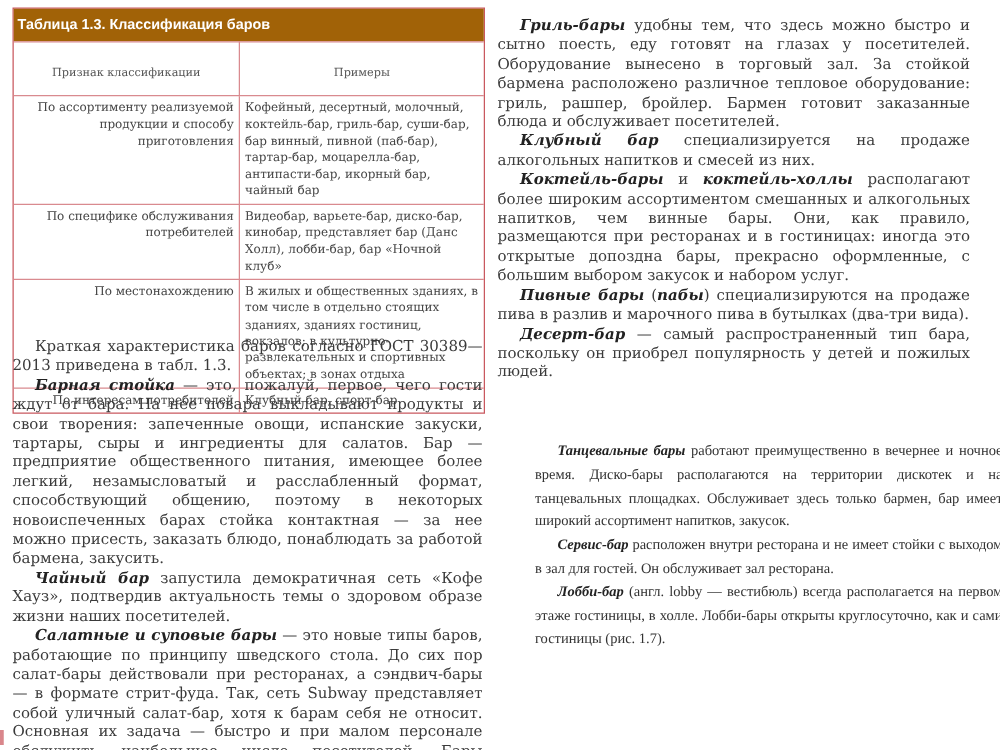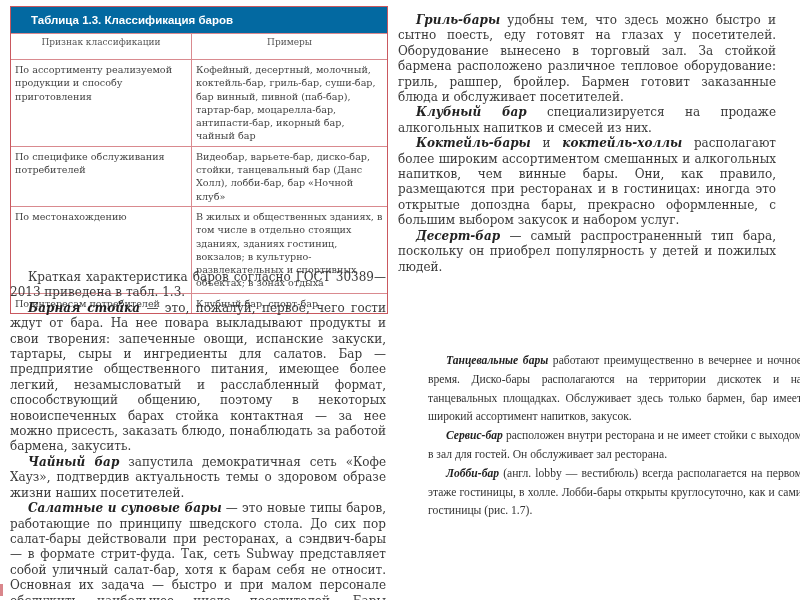--- a/index.html
+++ b/index.html
@@ -9,36 +9,36 @@
     font-family: "DejaVu Serif", "Liberation Serif", serif;
     color: #3a3a3a;
     position: relative;
   }
   .page { position: absolute; top: 0; left: 0; width: 800px; height: 600px; }
 
   
   .left { position: absolute; left: 10px; top: 6px; width: 378px; }
   .tbl-wrap { width: 376px; border: 1px solid #c9585f; }
   .tbl-title {
-    background: #0369a1; color: #fff;
+    background: #a16207; color: #fff;
     font-family: "Liberation Sans", "DejaVu Sans", sans-serif;
     font-weight: bold; font-size: 11.5px;
-    height: 26px; line-height: 26px; padding-left: 20px;
+    height: 26px; line-height: 26px; padding-left: 3px;
   }
   table { border-collapse: collapse; width: 100%; table-layout: fixed; }
   td, th {
     border: 1px solid #d98a8f;
     vertical-align: top;
     font-size: 9.6px; line-height: 13.3px;
     padding: 3px 4px 3px 4px;
     color: #444;
     font-weight: normal;
   }
-  th { text-align: center; font-size: 9px; height: 20px; padding: 2px 4px 3px; color: #555; }
-  tr td:first-child { border-left: none; }
+  th { text-align: center; font-size: 9px; height: 20px; padding: 19px 4px 3px; color: #555; }
+  tr td:first-child { border-left: none; text-align: right; }
   tr td:last-child, tr th:last-child { border-right: none; }
   tr th:first-child { border-left: none; }
   tr:last-child td { border-bottom: none; }
   .col1 { width: 172px; }
 
   .para {
     font-size: 12px; line-height: 15.4px;
     text-align: justify; margin: 0;
     text-indent: 18px; color: #3a3a3a;
     hyphens: auto;
@@ -66,21 +66,21 @@
             <tr>
           <th class="col1">Признак классификации</th>
           <th>Примеры</th>
         </tr>
         <tr style="height:82px">
           <td>По ассортименту реализуемой продукции и способу приготовления</td>
           <td>Кофейный, десертный, молочный, коктейль-бар, гриль-бар, суши-бар, бар винный, пивной (паб-бар), тартар-бар, моцарелла-бар, антипасти-бар, икорный бар, чайный бар</td>
         </tr>
         <tr style="height:52px">
           <td>По специфике обслуживания потребителей</td>
-          <td>Видеобар, варьете-бар, диско-бар, стойки, танцевальный бар (Данс Холл), лобби-бар, бар «Ночной клуб»</td>
+          <td>Видеобар, варьете-бар, диско-бар, кинобар, представляет бар (Данс Холл), лобби-бар, бар «Ночной клуб»</td>
         </tr>
         <tr style="height:70px">
           <td>По местонахождению</td>
           <td>В жилых и общественных зданиях, в том числе в отдельно стоящих зданиях, зданиях гостиниц, вокзалов; в культурно-развлекательных и спортивных объектах; в зонах отдыха</td>
         </tr>
         <tr>
           <td>По интересам потребителей</td>
           <td>Клубный бар, спорт-бар</td>
         </tr>
       </tbody>
@@ -92,20 +92,21 @@
     <p class="para"><span>Краткая характеристика баров согласно ГОСТ 30389—2013 приведена в табл. 1.3.</span></p>
     <p class="para"><b>Барная стойка</b><span> — это, пожалуй, первое, чего гости ждут от бара. На нее повара выкладывают продукты и свои творения: запеченные овощи, испанские закуски, тартары, сыры и ингредиенты для салатов. Бар — предприятие общественного питания, имеющее более легкий, незамысловатый и расслабленный формат, способствующий общению, поэтому в некоторых новоиспеченных барах стойка контактная — за нее можно присесть, заказать блюдо, понаблюдать за работой бармена, закусить.</span></p>
     <p class="para"><b>Чайный бар</b><span> запустила демократичная сеть «Кофе Хауз», подтвердив актуальность темы о здоровом образе жизни наших посетителей.</span></p>
     <p class="para"><b>Салатные и суповые бары</b><span> — это новые типы баров, работающие по принципу шведского стола. До сих пор салат-бары действовали при ресторанах, а сэндвич-бары — в формате стрит-фуда. Так, сеть Subway представляет собой уличный салат-бар, хотя к барам себя не относит. Основная их задача — быстро и при малом персонале обслужить наибольшее число посетителей. Бары оборудуют стойкой с открытой витриной-холодильником, где установлены емкости, наполненные компонентами салатов и заправками для них. Посетители могут сами приготовить себе салат, комбинируя компоненты и заправки.</span></p>
   </div>
 
   <div class="right-top">
     <p class="para"><b>Гриль-бары</b><span> удобны тем, что здесь можно быстро и сытно поесть, еду готовят на глазах у посетителей. Оборудование вынесено в торговый зал. За стойкой бармена расположено различное тепловое оборудование: гриль, рашпер, бройлер. Бармен готовит заказанные блюда и обслуживает посетителей.</span></p>
     <p class="para"><b>Клубный бар</b><span> специализируется на продаже алкогольных напитков и смесей из них.</span></p>
     <p class="para"><b>Коктейль-бары</b><span> и </span><b>коктейль-холлы</b><span> располагают более широким ассортиментом смешанных и алкогольных напитков, чем винные бары. Они, как правило, размещаются при ресторанах и в гостиницах: иногда это открытые допоздна бары, прекрасно оформленные, с большим выбором закусок и набором услуг.</span></p>
+    <p class="para"><b>Пивные бары</b><span> (</span><b>пабы</b><span>) специализируются на продаже пива в разлив и марочного пива в бутылках (два-три вида).</span></p>
     <p class="para"><b>Десерт-бар</b><span> — самый распространенный тип бара, поскольку он приобрел популярность у детей и пожилых людей.</span></p>
   </div>
 
   <div class="right-bottom">
     <p class="para"><b>Танцевальные бары</b><span> работают преимущественно в вечернее и ночное время. Диско-бары располагаются на территории дискотек и на танцевальных площадках. Обслуживает здесь только бармен, бар имеет широкий ассортимент напитков, закусок.</span></p>
     <p class="para"><b>Сервис-бар</b><span> расположен внутри ресторана и не имеет стойки с выходом в зал для гостей. Он обслуживает зал ресторана.</span></p>
     <p class="para"><b>Лобби-бар</b><span> (англ. lobby — вестибюль) всегда располагается на первом этаже гостиницы, в холле. Лобби-бары открыты круглосуточно, как и сами гостиницы (рис. 1.7).</span></p>
   </div>
 
   <div class="margin-mark"></div>

